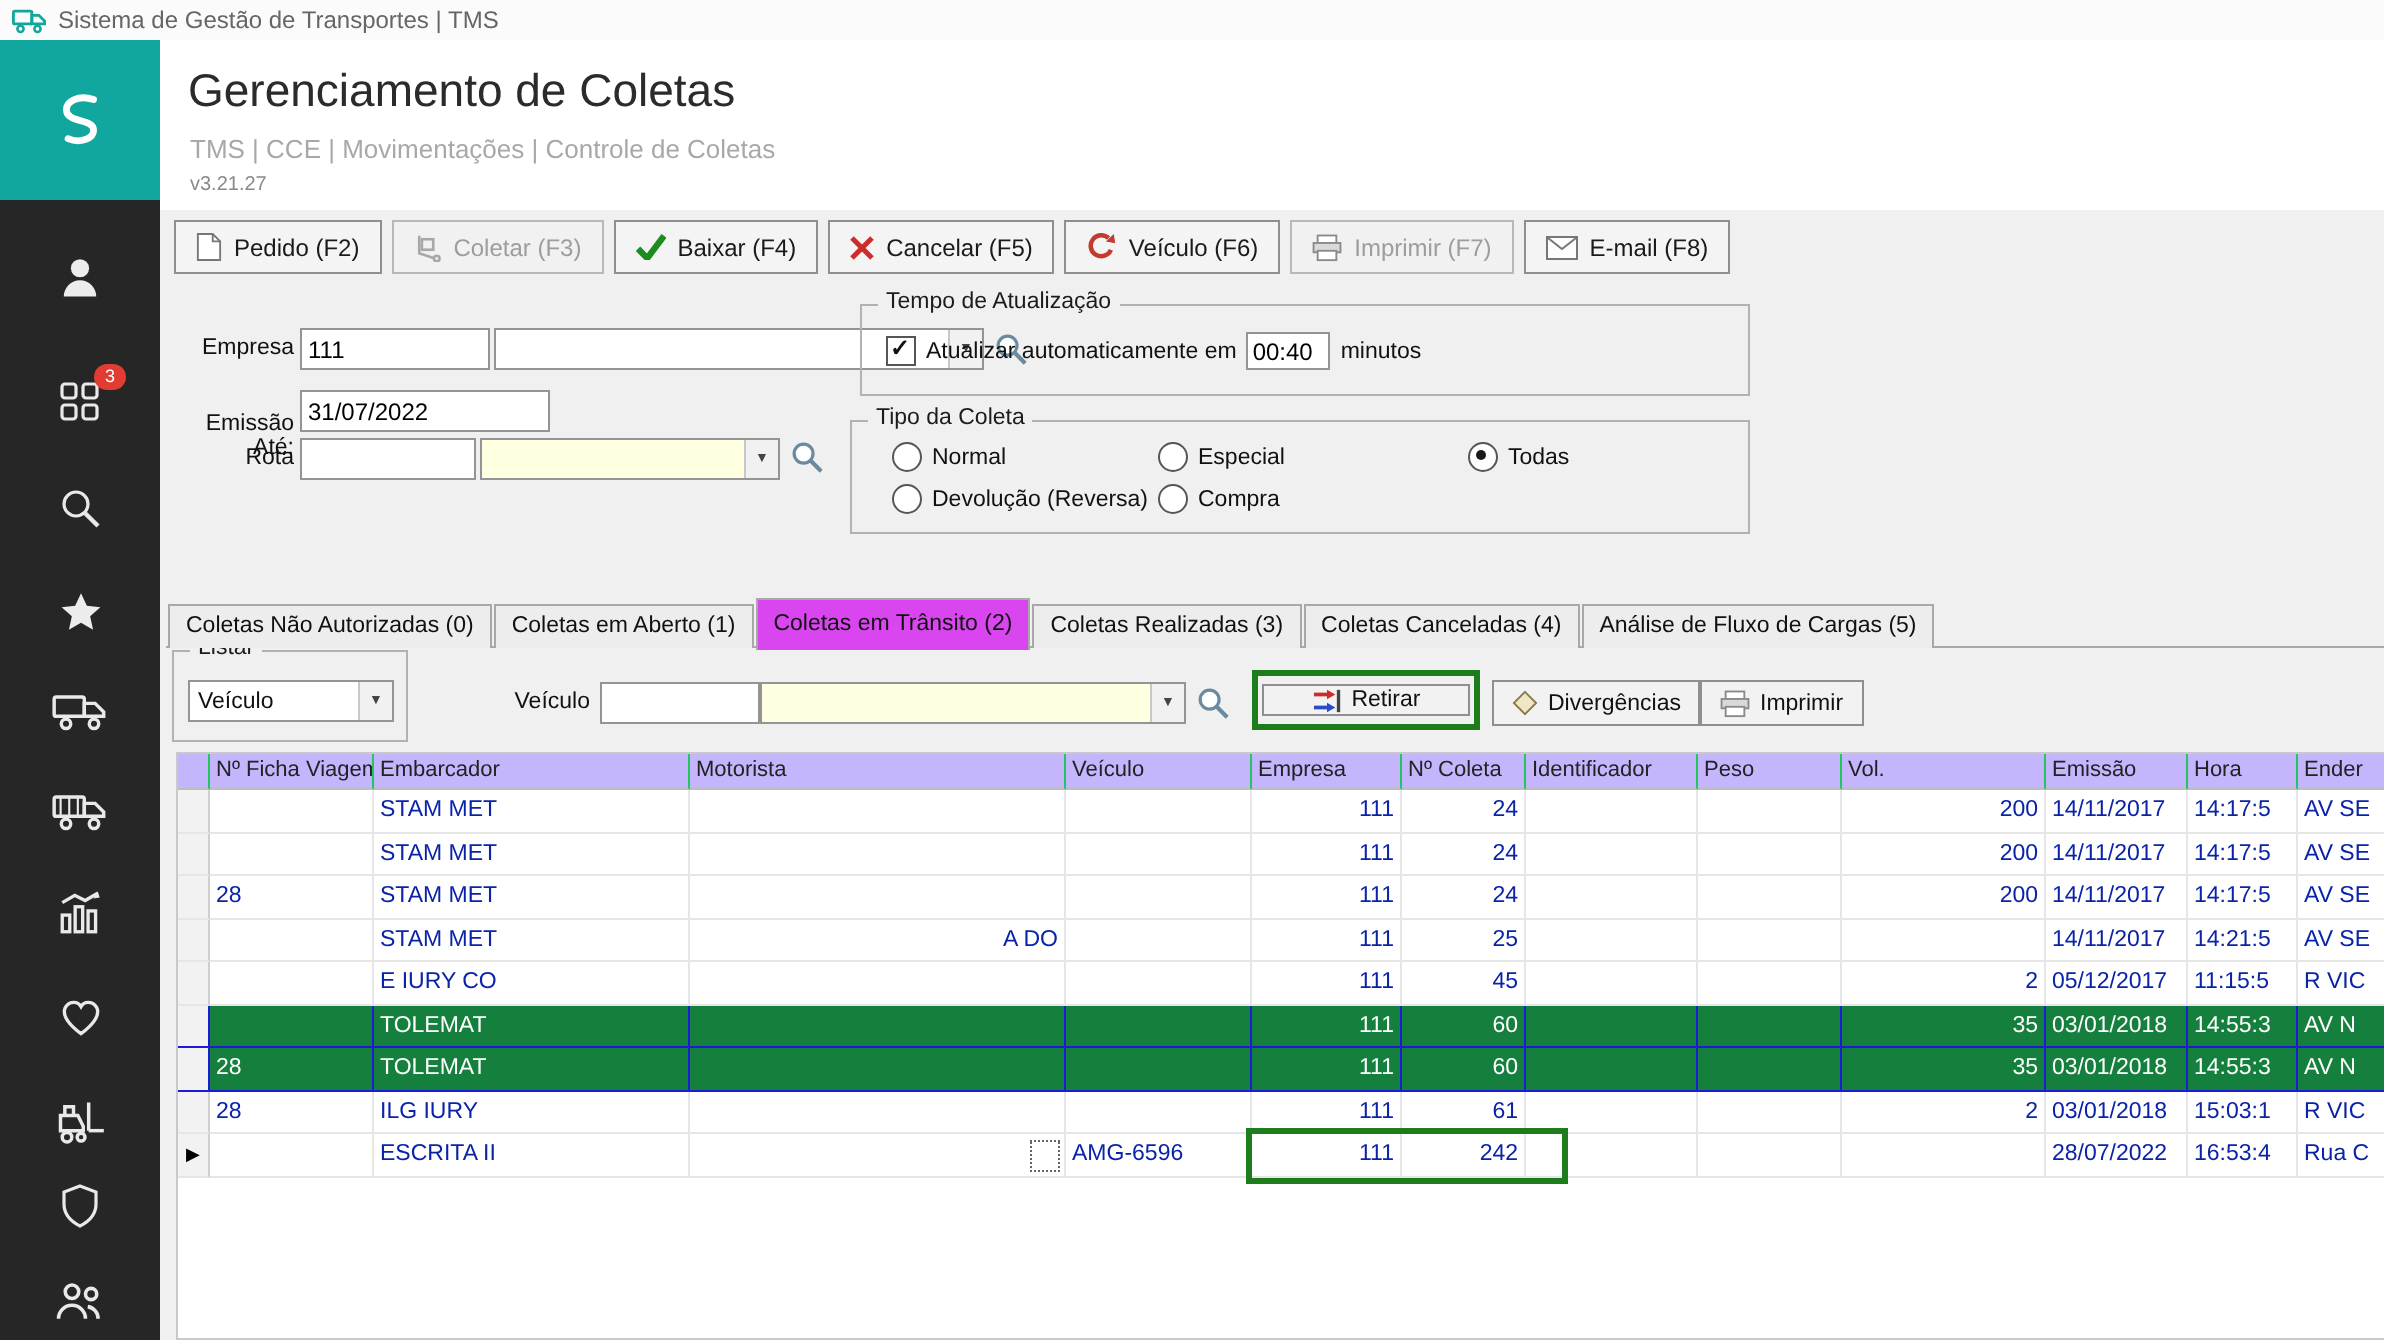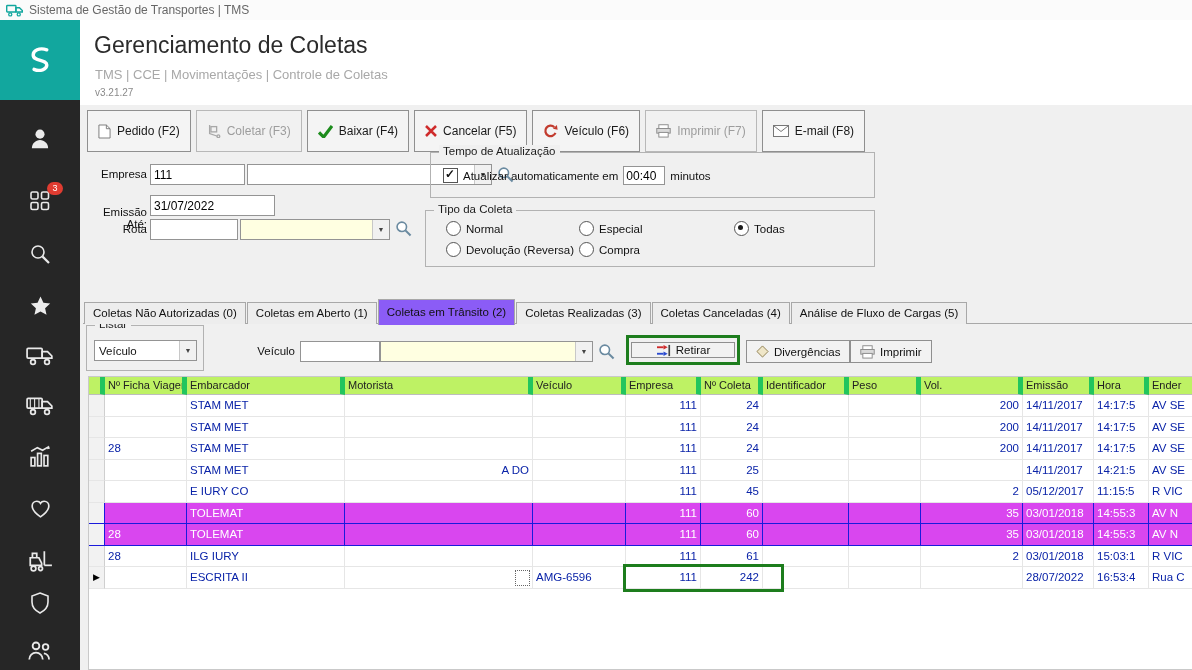--- a/index.html
+++ b/index.html
@@ -16,21 +16,21 @@
   .badge{position:absolute;top:-4px;left:47px;min-width:12px;height:13px;border-radius:7px;background:#e03c31;
          color:#fff;font-size:9px;line-height:13px;text-align:center;padding:0 2px;}
   
   .main{position:absolute;left:80px;top:20px;width:1112px;height:650px;background:#f0f0f0;}
   .header{position:absolute;left:0;top:0;width:1112px;height:85px;background:#fff;}
   .page-title{position:absolute;left:14px;top:12px;font-size:23px;color:#2b2b2b;}
   .breadcrumb{position:absolute;left:15px;top:47px;font-size:13px;color:#a8a8a8;}
   .version{position:absolute;left:15px;top:67px;font-size:10px;color:#8a8a8a;}
   
   .toolbar{position:absolute;left:7px;top:90px;display:flex;gap:5px;}
-  .tbtn{height:42px;display:inline-flex;align-items:center;gap:6px;padding:0 10px;background:#f4f4f4;
+  .tbtn{height:27px;display:inline-flex;align-items:center;gap:6px;padding:0 10px;background:#f4f4f4;
         border:1px solid #8f8f8f;font-family:inherit;font-size:12px;color:#1a1a1a;cursor:pointer;}
   .tbtn.off{color:#9d9d9d;border-color:#b8b8b8;background:#f1f1f1;cursor:default;}
   
   .lbl{position:absolute;font-size:11.5px;color:#111;}
   .inp{position:absolute;border:1px solid #949494;background:#fff;padding:0 3px;box-sizing:border-box;
        font-family:inherit;font-size:12px;color:#000;}
   .combo{position:absolute;background:#fff;border:1px solid #949494;display:flex;align-items:center;
          box-sizing:border-box;font-size:11.5px;cursor:pointer;}
   .combo.yellow{background:#ffffe1;}
   .cval{padding:0 4px;overflow:hidden;white-space:nowrap;}
@@ -44,42 +44,42 @@
   .cb.checked::after{content:"\2713";position:absolute;left:1px;top:-2px;font-size:12px;font-weight:bold;color:#111;}
   .tinp{width:42px;height:19px;border:1px solid #949494;padding:0 2px;box-sizing:border-box;
         font-family:inherit;font-size:12px;}
   .radio{position:absolute;display:flex;align-items:center;gap:5px;font-size:11.5px;cursor:pointer;}
   .rdot{width:13px;height:13px;border-radius:50%;border:1px solid #555;background:#fff;position:relative;flex:none;}
   .rdot.on::after{content:"";position:absolute;left:3px;top:3px;width:5px;height:5px;border-radius:50%;background:#1a1a1a;}
   
   .tabbar{position:absolute;left:4px;top:279px;height:25px;display:flex;align-items:flex-end;z-index:2;}
   .tab{height:21px;line-height:20px;padding:0 8px;background:#ededed;border:1px solid #a8a8a8;border-bottom:none;
        margin-right:1px;font-size:11.5px;white-space:nowrap;cursor:pointer;}
-  .tab.active{height:25px;line-height:24px;background:#8b5cf6;position:relative;z-index:3;margin-bottom:-1px;}
+  .tab.active{height:25px;line-height:24px;background:#d946ef;position:relative;z-index:3;margin-bottom:-1px;}
   .tabpanel{position:absolute;left:3px;top:303px;width:1109px;height:347px;background:#f0f0f0;
             border-top:1px solid #a8a8a8;}
   
   .pbtn{height:23px;display:inline-flex;align-items:center;justify-content:center;gap:5px;padding:0 9px;
         background:#f2f2f2;border:1px solid #8f8f8f;font-family:inherit;font-size:11.5px;color:#111;cursor:pointer;}
   .ret-wrap{position:absolute;left:546px;top:315px;width:114px;height:30px;border:3px solid #1d7d1d;
             box-sizing:border-box;display:flex;align-items:center;justify-content:center;background:#f0f0f0;}
   
   .grid{position:absolute;left:8px;top:356px;width:1104px;height:294px;background:#fff;
         border:1px solid #c9c9c9;border-right:none;box-sizing:border-box;overflow:hidden;}
   .thead,.trow{display:flex;}
-  .hcell{height:18px;line-height:17px;background:#bef264;border-right:5px solid #22c55e;border-bottom:1px solid #bdbdbd;
+  .hcell{height:18px;line-height:17px;background:#c4b5fd;border-right:1px solid #22c55e;border-bottom:1px solid #bdbdbd;
          font-size:11px;color:#222;padding:0 3px;box-sizing:border-box;flex:none;overflow:hidden;white-space:nowrap;}
   .hcell.ind,.tcell.ind{width:16px;padding:0;}
   .tcell{height:21.5px;line-height:21px;border-right:1px solid #e6e6e6;border-bottom:1px solid #e6e6e6;
          padding:0 3px;box-sizing:border-box;flex:none;overflow:hidden;white-space:nowrap;
          font-size:11.5px;color:#0a23a8;position:relative;}
   .tcell.ind{background:#f2f2f2;border-right:1px solid #cfcfcf;color:#000;text-align:center;
              font-size:9px;line-height:21px;}
   .ar{text-align:right;}
-  .trow.sel .tcell{background:#d946ef;color:#fff;border-color:#1b1bdc;}
+  .trow.sel .tcell{background:#15803d;color:#fff;border-color:#1b1bdc;}
   .trow.sel .tcell.ind{background:#f2f2f2;color:#000;}
   .focusbox{position:absolute;right:2px;top:3px;width:13px;height:14px;border:1px dotted #666;background:#fff;}
   .ann{position:absolute;border:3px solid #1d7d1d;box-sizing:border-box;pointer-events:none;z-index:5;}
   #ann-cells{left:534px;top:187px;width:161px;height:28px;}
 </style>
 </head>
 <body>
 
 <div class="titlebar">
   <svg width="17" height="13" viewBox="0 0 24 18">

